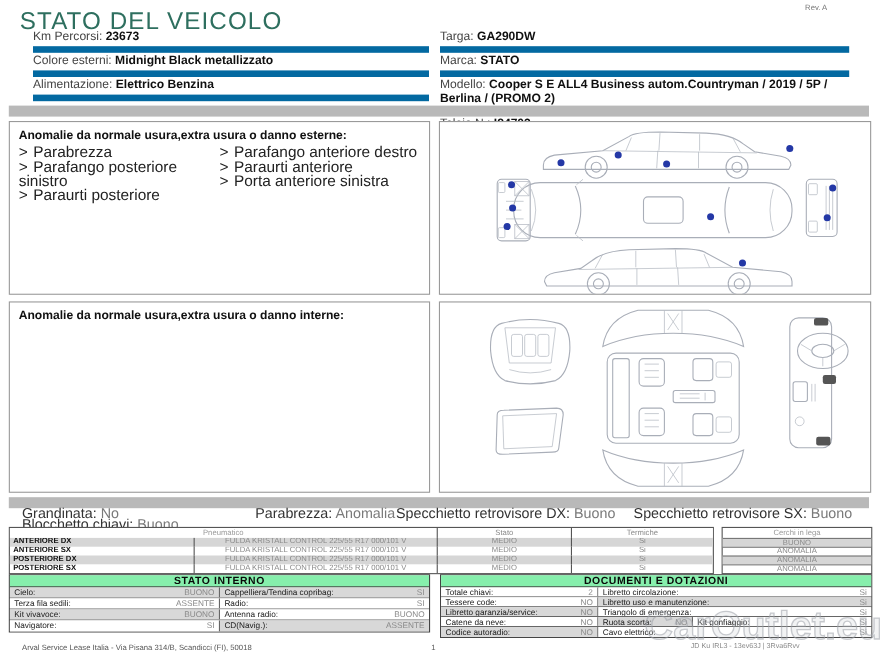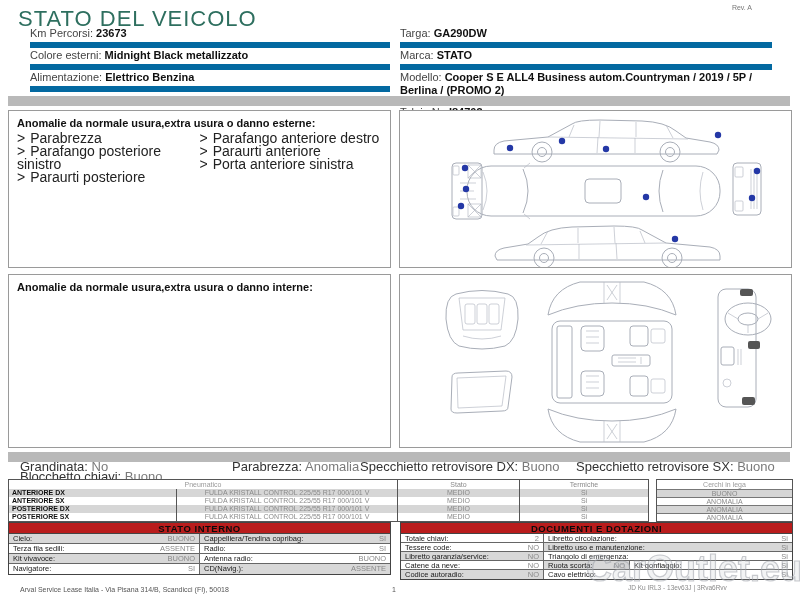--- a/index.html
+++ b/index.html
@@ -30,21 +30,21 @@
   .tc2{width:221px;text-align:center;color:#8a8a8a}
   .tc3{width:122px;text-align:center;color:#8a8a8a}
   .tc4{width:128px;text-align:center;color:#8a8a8a;border-right:none}
   .th12{width:389px;text-align:center}
   .rowg{background:#d6d6d6}
   .cerchi{position:absolute;left:656px;top:479px;width:137px;border:1px solid #555;font-size:7px;text-align:center}
   .crow{height:8px;line-height:8px;color:#8a8a8a;border-top:1px solid #777}
   .chead{height:9px;line-height:9px;color:#9a9a9a;border-top:none}
   
   .btable{position:absolute;border:1px solid #444;font-size:7.5px;background:#fff}
-  .bhead{background:#b91c1c;border-bottom:1px solid #444;font-weight:bold;color:#0a0a0a;text-align:center;font-size:9.5px;height:11px;line-height:11px;letter-spacing:.5px}
+  .bhead{background:#86efac;border-bottom:1px solid #444;font-weight:bold;color:#0a0a0a;text-align:center;font-size:9.5px;height:11px;line-height:11px;letter-spacing:.5px}
   .brow{display:flex;border-bottom:1px solid #666}
   .brow:last-child{border-bottom:none}
   .bcell{display:flex;justify-content:space-between;border-right:1px solid #666;padding:0 4px;overflow:hidden;white-space:nowrap}
   .bcell:last-child{border-right:none}
   .bcell .bl{color:#1a1a1a}
   .bcell .bv{color:#8a8a8a;margin-left:4px}
   .si .brow{height:10px;line-height:10px}
   .doc .brow{height:9px;line-height:9px}
   .g{background:#d8d8d8}
   .w{background:#fff}

